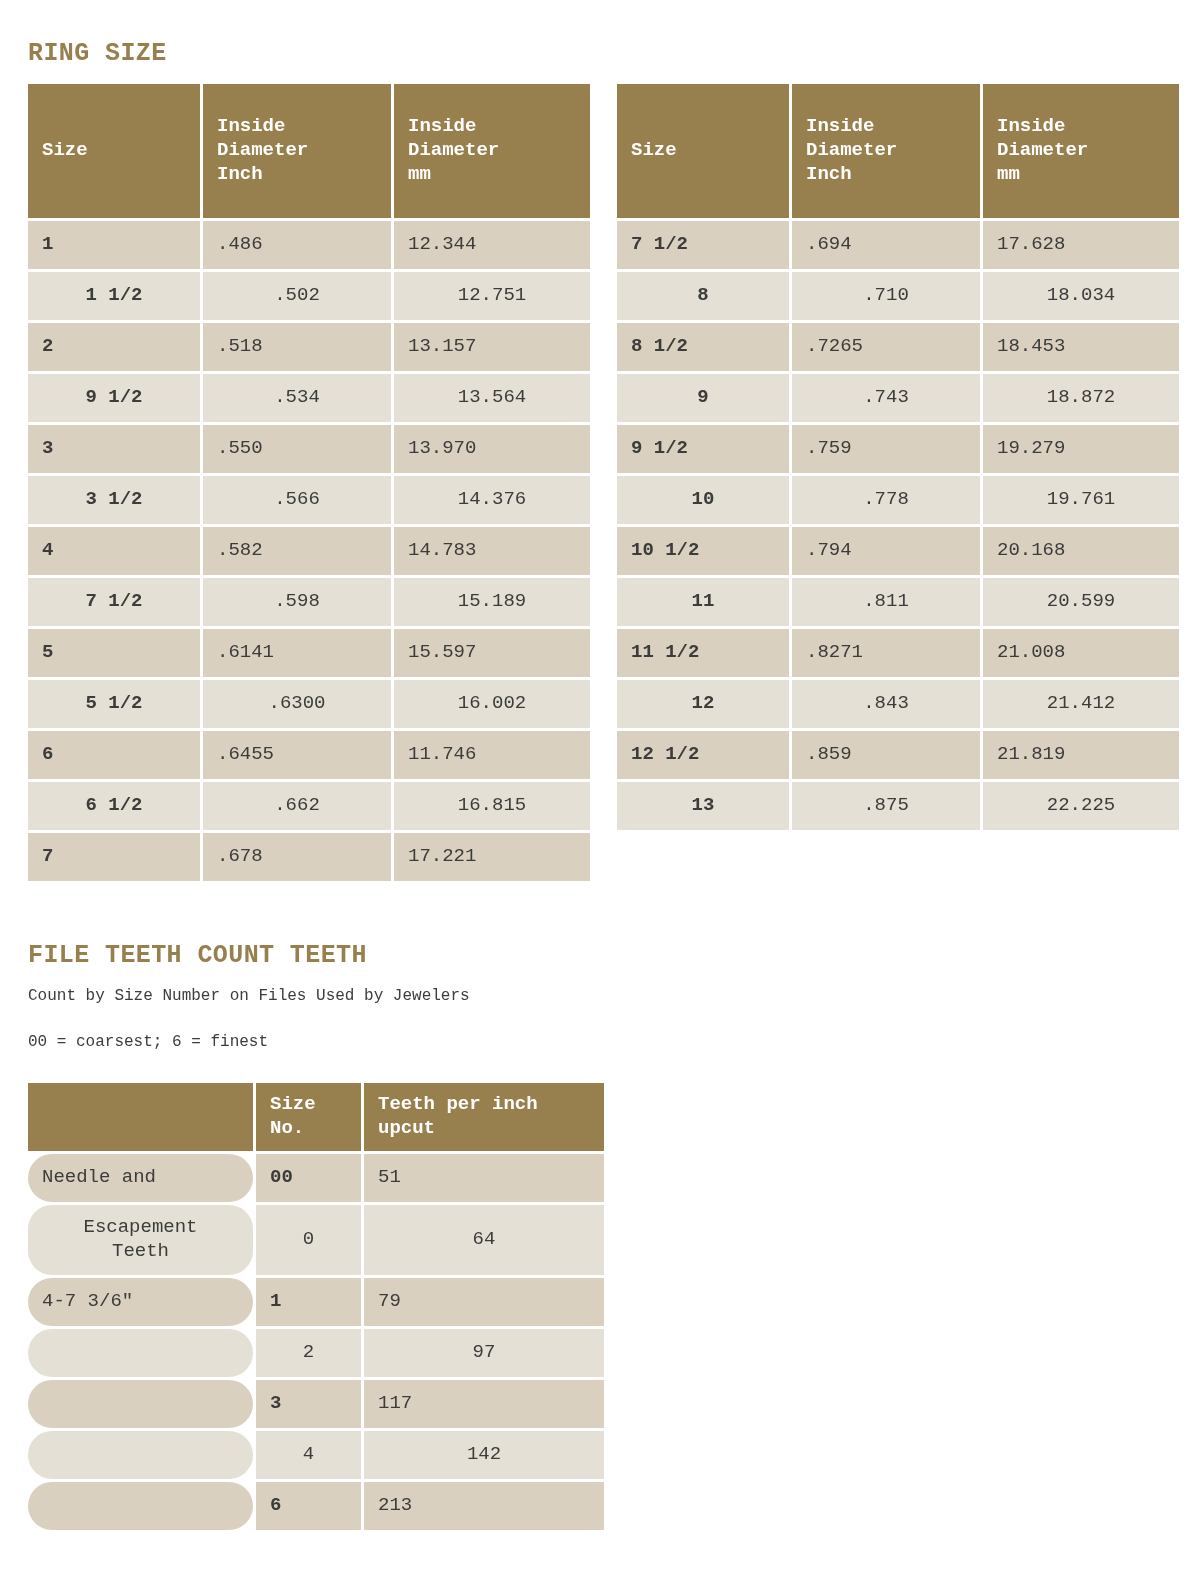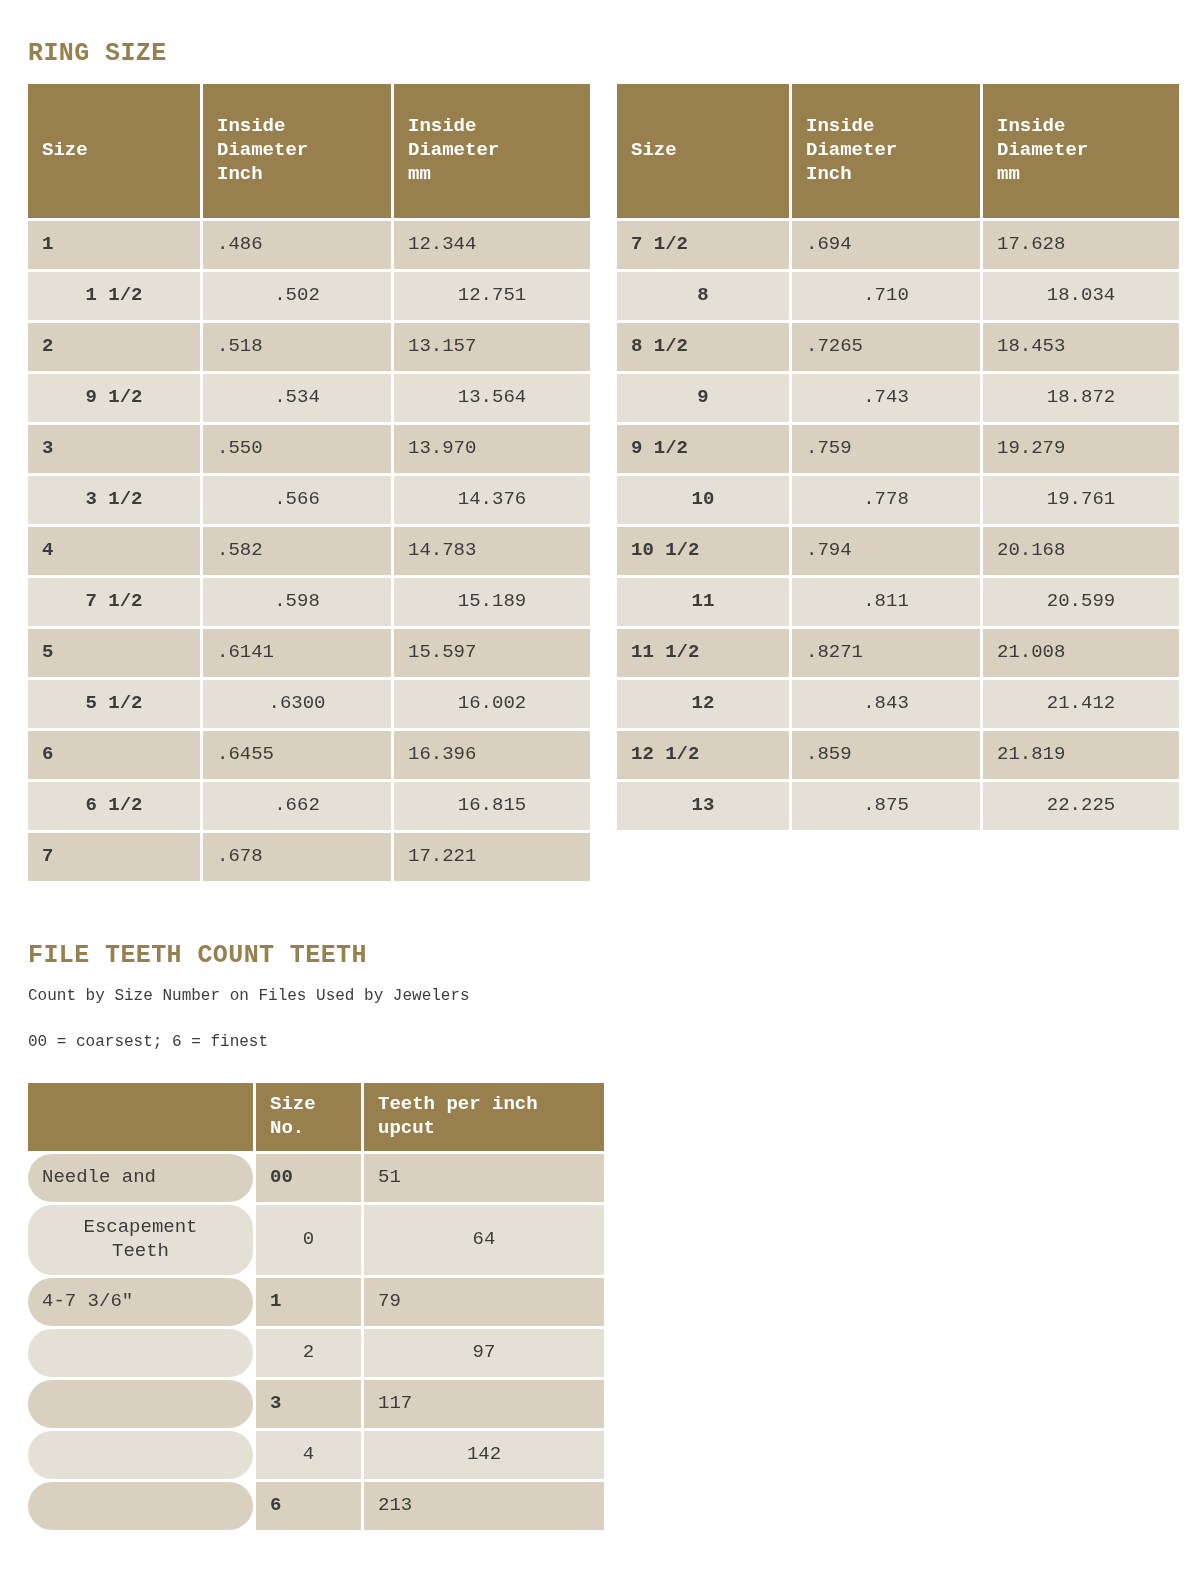--- a/index.html
+++ b/index.html
@@ -175,21 +175,21 @@
           <td>15.597</td>
         </tr>
         <tr class="row-even">
           <td class="col-key">5 1/2</td>
           <td>.6300</td>
           <td>16.002</td>
         </tr>
         <tr class="row-odd">
           <td class="col-key">6</td>
           <td>.6455</td>
-          <td>16.396</td>
+          <td>11.746</td>
         </tr>
         <tr class="row-even">
           <td class="col-key">6 1/2</td>
           <td>.662</td>
           <td>16.815</td>
         </tr>
         <tr class="row-odd">
           <td class="col-key">7</td>
           <td>.678</td>
           <td>17.221</td>

